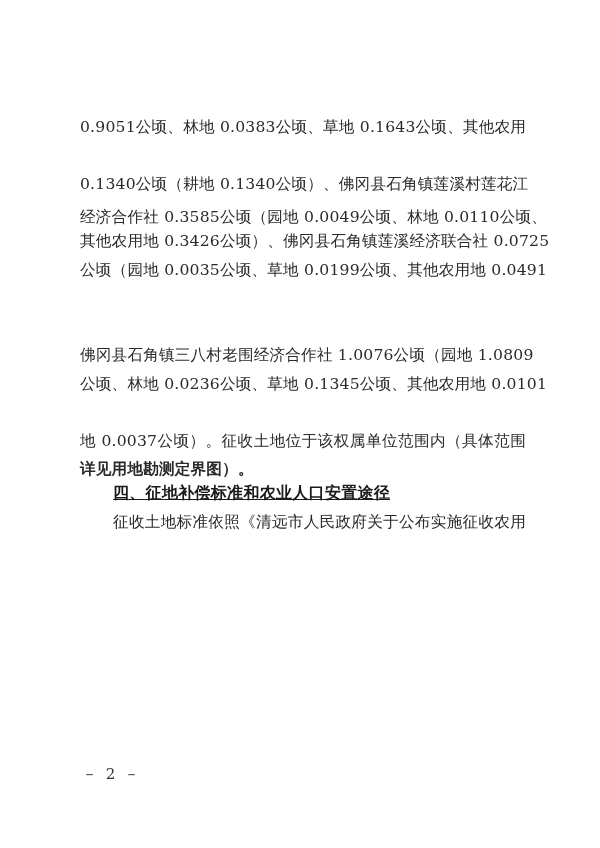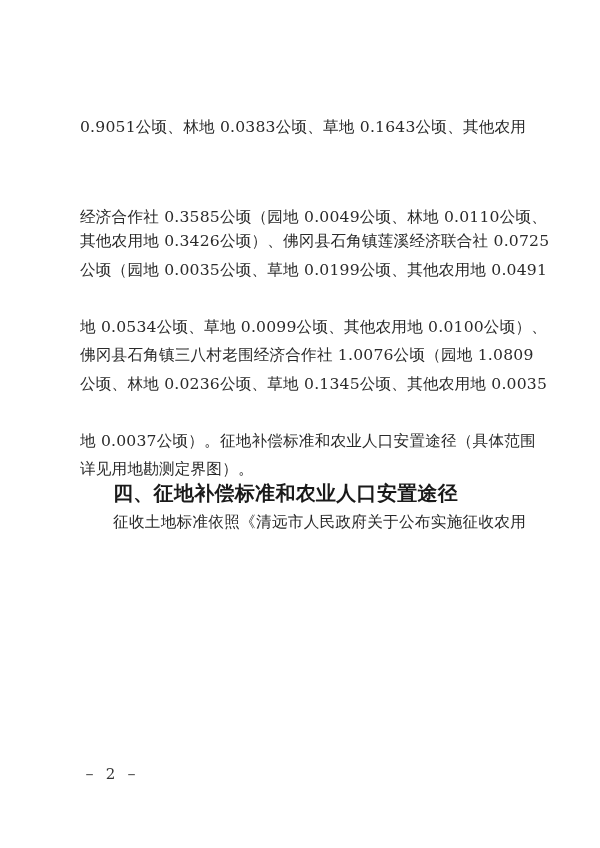--- a/index.html
+++ b/index.html
@@ -2,40 +2,40 @@
 <html><head>
 <meta charset="utf-8">
 <style>
   html, body { margin: 0; padding: 0; background: #ffffff; }
   body { width: 600px; height: 848px; position: relative; overflow: hidden;
          font-family: "DejaVu Serif", "Liberation Serif", serif; color: #2a2a2a; }
   .page { position: absolute; left: 0; top: 0; width: 600px; height: 848px; background: #fff; }
   .line { position: absolute; left: 80px; width: 446px; height: 28px; line-height: 28px;
           font-size: 15.6px; white-space: nowrap; text-align: justify; text-align-last: justify;
           letter-spacing: 0.2px; }
-  .line.last { text-align-last: left; }
+  .line.last { text-align-last: left; font-weight: bold; }
   .line.indent { left: 113px; width: 413px; }
   .heading { position: absolute; left: 113px; top: 479px; height: 28px; line-height: 28px;
              font-family: "DejaVu Sans", "Liberation Sans", sans-serif; font-weight: bold;
-             font-size: 20px; color: #1a1a1a; white-space: nowrap; letter-spacing: 0.3px; }
+             font-size: 16px; color: #1a1a1a; white-space: nowrap; letter-spacing: 0.3px; text-decoration: underline; }
   .page-number { position: absolute; left: 82px; top: 765px; font-size: 15px; color: #333;
                  font-family: "DejaVu Serif", "Liberation Serif", serif; letter-spacing: 2px; }
 </style>
 </head>
 <body>
 
 <div class="page">
   <div class="line" style="top:113px">0.9051公顷、林地 0.0383公顷、草地 0.1643公顷、其他农用</div>
+  <div class="line" style="top:170px">0.1340公顷（耕地 0.1340公顷）、佛冈县石角镇莲溪村莲花江</div>
   <div class="line" style="top:203px">经济合作社 0.3585公顷（园地 0.0049公顷、林地 0.0110公顷、</div>
   <div class="line" style="top:227px">其他农用地 0.3426公顷）、佛冈县石角镇莲溪经济联合社 0.0725</div>
   <div class="line" style="top:255.5px">公顷（园地 0.0035公顷、草地 0.0199公顷、其他农用地 0.0491</div>
-  <div class="line" style="top:312.5px">地 0.0534公顷、草地 0.0099公顷、其他农用地 0.0100公顷）、</div>
   <div class="line" style="top:341px">佛冈县石角镇三八村老围经济合作社 1.0076公顷（园地 1.0809</div>
-  <div class="line" style="top:369.5px">公顷、林地 0.0236公顷、草地 0.1345公顷、其他农用地 0.0035</div>
-  <div class="line" style="top:426.5px">地 0.0037公顷）。征地补偿标准和农业人口安置途径（具体范围</div>
+  <div class="line" style="top:369.5px">公顷、林地 0.0236公顷、草地 0.1345公顷、其他农用地 0.0101</div>
+  <div class="line" style="top:426.5px">地 0.0037公顷）。征收土地位于该权属单位范围内（具体范围</div>
   <div class="line last" style="top:455px">详见用地勘测定界图）。</div>
 
   <div class="heading">四、征地补偿标准和农业人口安置途径</div>
 
   <div class="line indent" style="top:508px">征收土地标准依照《清远市人民政府关于公布实施征收农用</div>
 
   <div class="page-number">－ 2 －</div>
 </div>
 
 </body></html>

